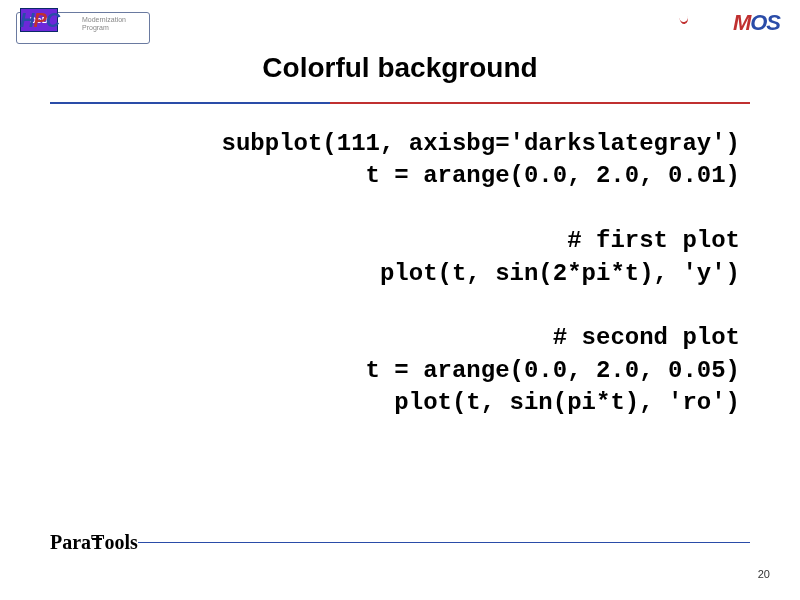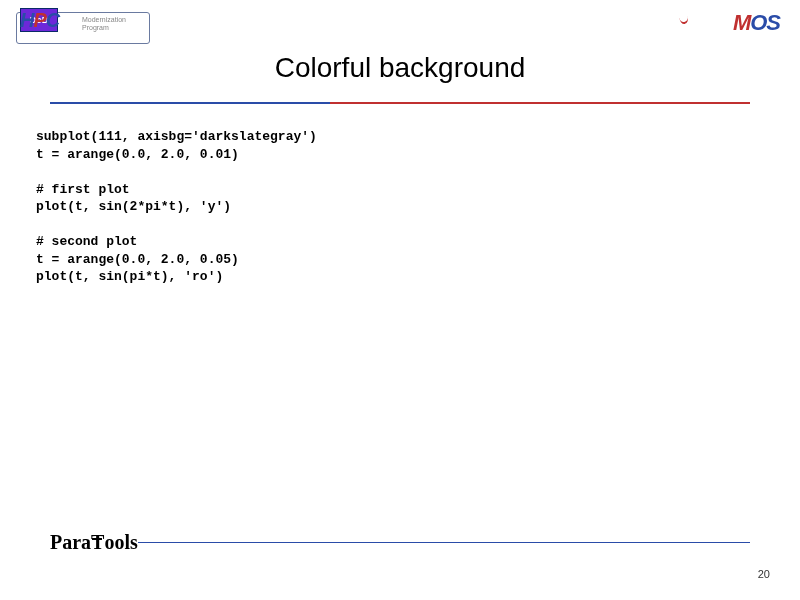--- a/index.html
+++ b/index.html
@@ -85,39 +85,40 @@
     display: inline-block;
     width: 28px; height: 14px;
     border-bottom: 2px solid #c03030;
     border-radius: 0 0 50% 50%;
     transform: rotate(-10deg) translateY(-6px);
     margin-right: -4px;
   }
   .title {
     text-align: center;
     font-size: 28px;
-    font-weight: normal;
+    font-weight: bold;
     color: #000;
     margin-top: 4px;
   }
   .title-rule {
     margin: 18px 50px 0 50px;
     height: 2px;
     background: linear-gradient(to right,
       #2a4ca8 0%, #2a4ca8 40%,
       #c03030 40%, #c03030 100%);
   }
   .code-block {
     margin: 24px 60px 0 36px;
     font-family: "Courier New", Courier, monospace;
-    font-size: 13px;
+    font-size: 24px;
     font-weight: bold;
     color: #000;
     white-space: pre;
     line-height: 1.35;
+    text-align: right;
   }
   .footer {
     position: absolute;
     bottom: 46px;
     left: 50px;
     right: 50px;
     display: flex;
     align-items: center;
   }
   .footer-logo {

